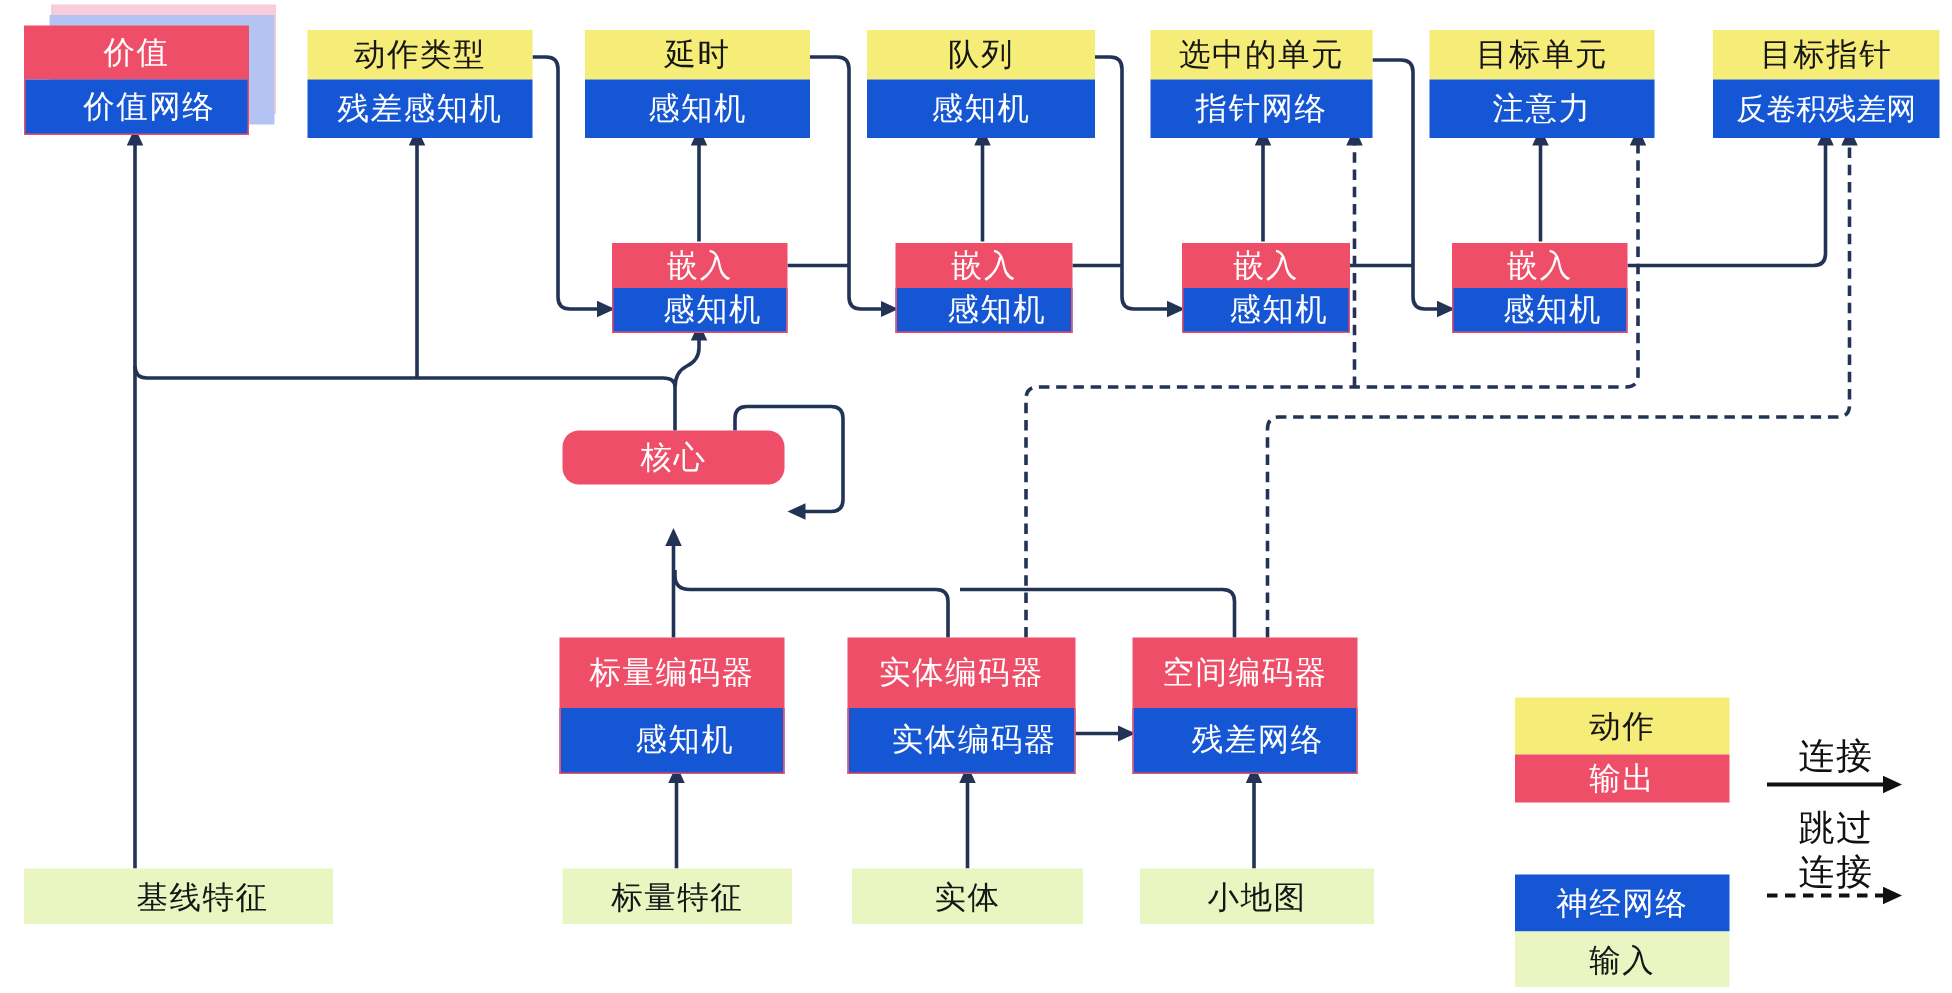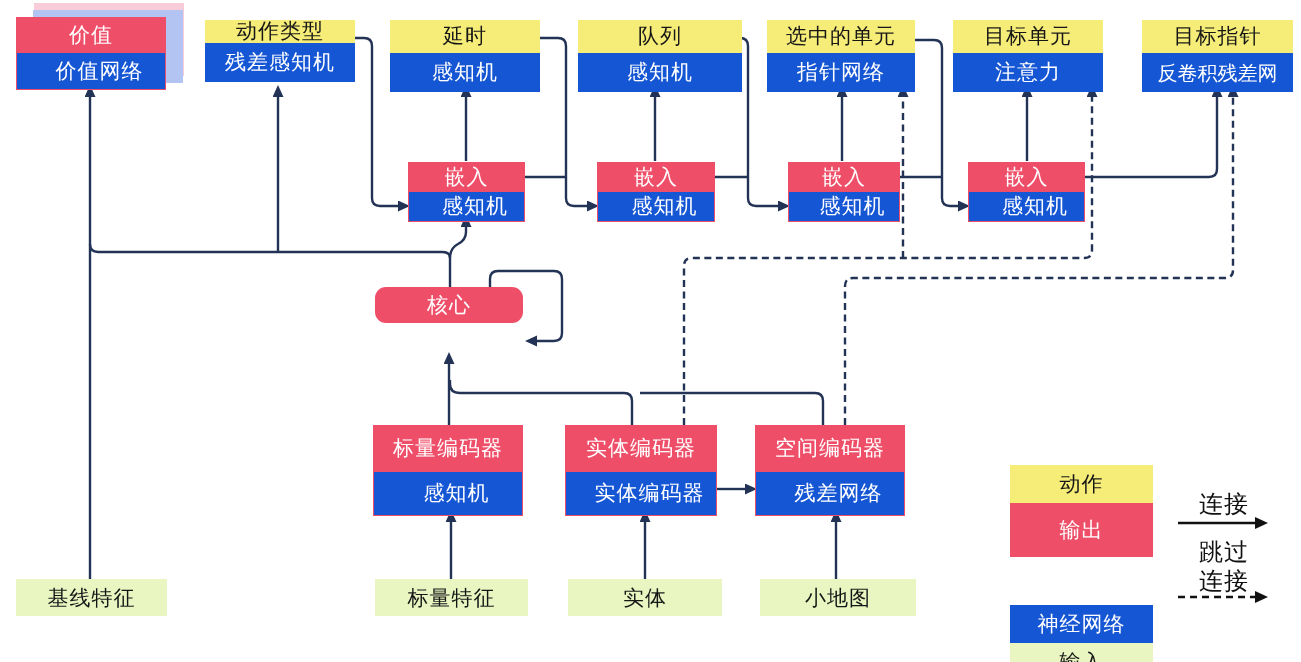--- a/index.html
+++ b/index.html
@@ -75,28 +75,28 @@
   </svg>
 
   <div class="shadow-layer" style="left:34px;top:3px;width:150px;height:73px;background:var(--pink-shadow);"></div>
   <div class="shadow-layer" style="left:33px;top:10px;width:150px;height:73px;background:var(--periwinkle-shadow);"></div>
 
   <div class="box red-top" style="left:16px;top:17px;width:150px;">
     <div class="sec t-red" style="height:36px;">价值</div>
     <div class="sec b-blue" style="height:37px;">价值网络</div>
   </div>
   <div class="box" style="left:205px;top:20px;width:150px;">
-    <div class="sec t-yellow" style="height:23px;">动作类型</div>
+    <div class="sec t-yellow" style="height:33px;">动作类型</div>
     <div class="sec b-blue" style="height:39px;">残差感知机</div>
   </div>
   <div class="box" style="left:390px;top:20px;width:150px;">
     <div class="sec t-yellow" style="height:33px;">延时</div>
     <div class="sec b-blue" style="height:39px;">感知机</div>
   </div>
-  <div class="box" style="left:578px;top:20px;width:164px;">
+  <div class="box" style="left:578px;top:20px;width:152px;">
     <div class="sec t-yellow" style="height:33px;">队列</div>
     <div class="sec b-blue" style="height:39px;">感知机</div>
   </div>
   <div class="box" style="left:767px;top:20px;width:148px;">
     <div class="sec t-yellow" style="height:33px;">选中的单元</div>
     <div class="sec b-blue" style="height:39px;">指针网络</div>
   </div>
   <div class="box" style="left:953px;top:20px;width:150px;">
     <div class="sec t-yellow" style="height:33px;">目标单元</div>
     <div class="sec b-blue" style="height:39px;">注意力</div>
@@ -133,28 +133,28 @@
   </div>
   <div class="box red-top" style="left:565px;top:425px;width:152px;">
     <div class="sec t-red" style="height:47px;">实体编码器</div>
     <div class="sec b-blue" style="height:44px;">实体编码器</div>
   </div>
   <div class="box red-top" style="left:755px;top:425px;width:150px;">
     <div class="sec t-red" style="height:47px;">空间编码器</div>
     <div class="sec b-blue" style="height:44px;">残差网络</div>
   </div>
 
-  <div class="input-box" style="left:16px;top:579px;width:151px;height:37px;">基线特征</div>
+  <div class="input-box" style="left:16px;top:579px;width:174px;height:37px;padding-left:32px;">基线特征</div>
   <div class="input-box" style="left:375px;top:579px;width:153px;height:37px;">标量特征</div>
   <div class="input-box" style="left:568px;top:579px;width:154px;height:37px;">实体</div>
   <div class="input-box" style="left:760px;top:579px;width:156px;height:37px;">小地图</div>
 
   <div class="legend" style="left:1010px;top:465px;width:143px;">
     <div class="lg-row t-yellow" style="height:38px;">动作</div>
-    <div class="lg-row t-red" style="height:54px;">输出</div>
+    <div class="lg-row t-red" style="height:32px;">输出</div>
     <div class="lg-row b-blue" style="height:38px;margin-top:48px;">神经网络</div>
     <div class="lg-row" style="height:37px;background:var(--green);color:#161616;">输入</div>
   </div>
   <div class="lg-label" style="left:1178px;top:488px;width:92px;">连接</div>
   <div class="lg-label" style="left:1178px;top:536px;width:92px;">跳过</div>
   <div class="lg-label" style="left:1178px;top:565px;width:92px;">连接</div>
 
 </div>
 
 </body></html>

